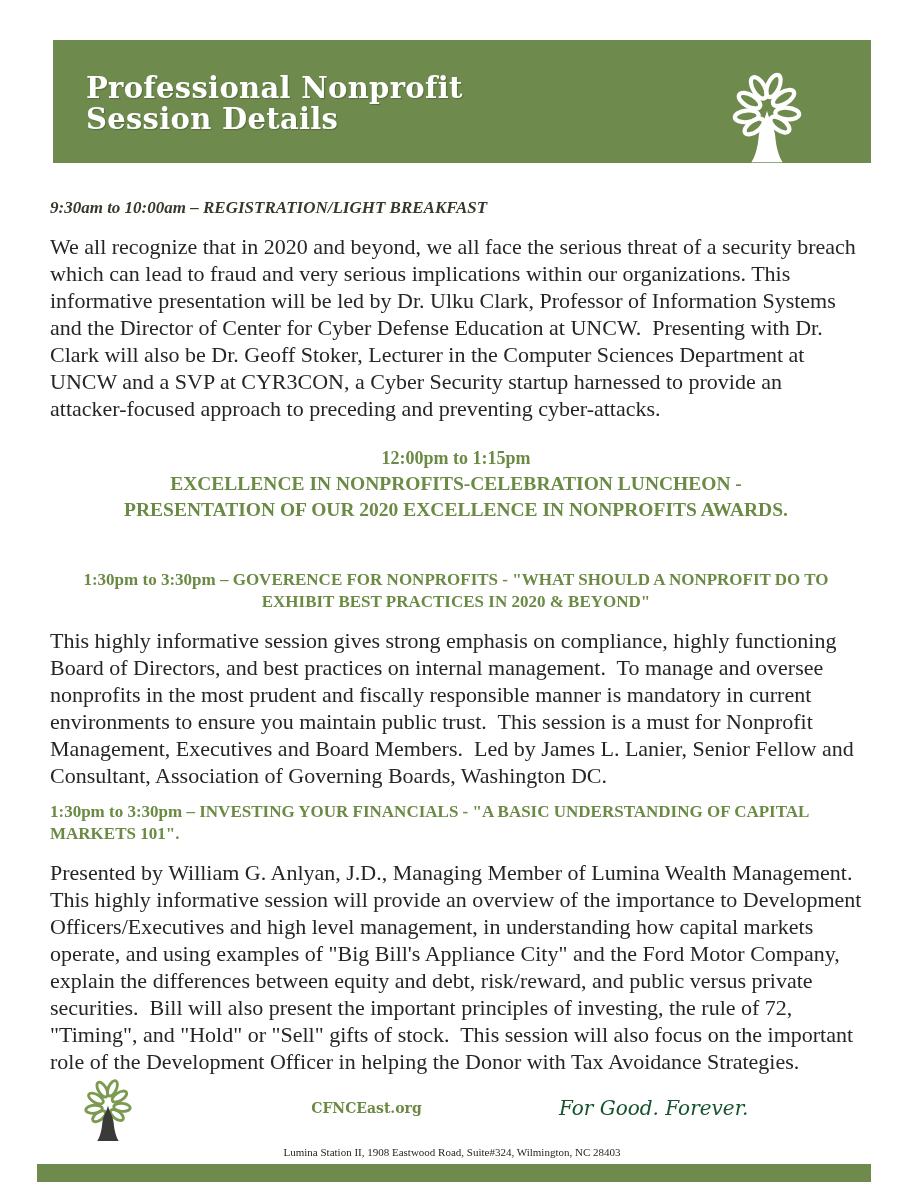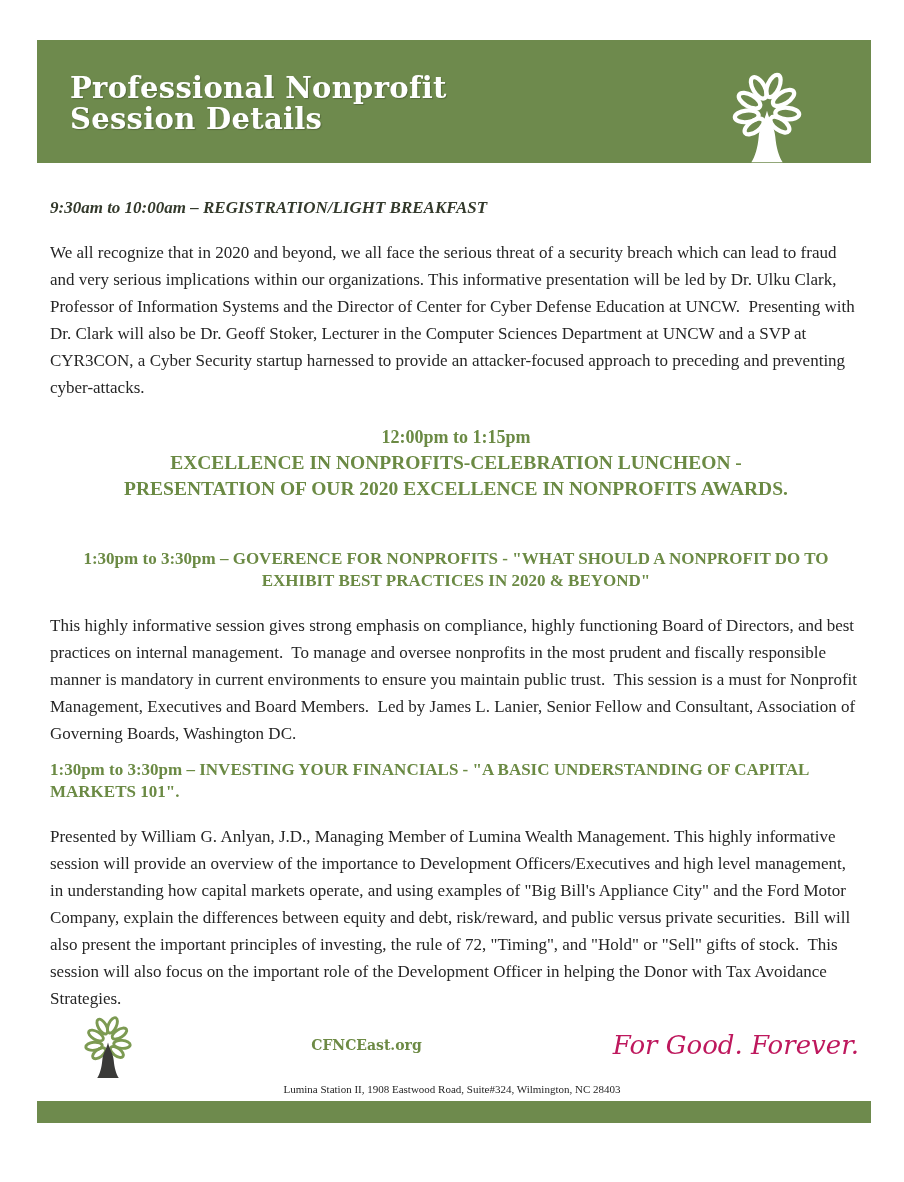--- a/index.html
+++ b/index.html
@@ -4,21 +4,21 @@
 <style>
   * { margin: 0; padding: 0; box-sizing: border-box; }
   html, body { width: 904px; height: 1182px; background: #ffffff; overflow: hidden; }
   body { font-family: "Liberation Serif", serif; color: #262626; }
 
   .page { width: 904px; height: 1182px; position: relative; }
 
   
   .banner {
     position: relative;
-    margin: 40px 33px 0 37px;
+    margin: 40px 33px 0 53px;
     height: 123px;
     background: #6e8a4d;
   }
   .banner-title {
     position: absolute;
     left: 33px; top: 33px;
     color: #ffffff;
     font-family: "DejaVu Serif", serif;
     font-weight: 600;
     font-size: 29px;
@@ -36,23 +36,23 @@
   .content { margin: 0 42px 0 50px; width: 812px; }
 
   h2 { font-size: 17px; line-height: 22px; font-weight: bold; }
   .h-dark  { color: #343a2c; margin-top: 34px; font-style: italic; }
   .h-green { color: #6b8a44; }
   .h-cyber { margin-top: 24px; }
   .h-gov   { margin-top: 46px; text-align: center; }
   .h-inv   { margin-top: 12px; }
 
   p.body-text {
-    font-size: 17px;
+    font-size: 22px;
     line-height: 27px;
-    margin-top: 20px;
+    margin-top: 14px;
     color: #262626;
     white-space: pre-wrap;
   }
 
   .luncheon { margin-top: 24px; text-align: center; color: #6b8a44; font-weight: bold; }
   .lun-time  { font-size: 18px;   line-height: 25px; }
   .lun-title { font-size: 19.5px; line-height: 26px; }
 
   
   .footer-row {
@@ -77,25 +77,24 @@
     flex: 1;
     text-align: center;
     font-family: "DejaVu Serif", serif;
     font-weight: 600;
     font-size: 14px;
     color: #6d8a45;
     padding-left: 30px;
   }
   .tagline {
     width: 300px;
-    text-align: right;
     font-family: "DejaVu Serif", serif;
     font-style: italic;
-    font-size: 26px;
-    color: #be185d;
+    font-size: 20px;
+    color: #14532d;
     white-space: nowrap;
   }
   .address {
     text-align: center;
     font-size: 11px;
     line-height: 20px;
     color: #1f1f1f;
     margin-top: 1px;
   }
   .bottom-bar {

